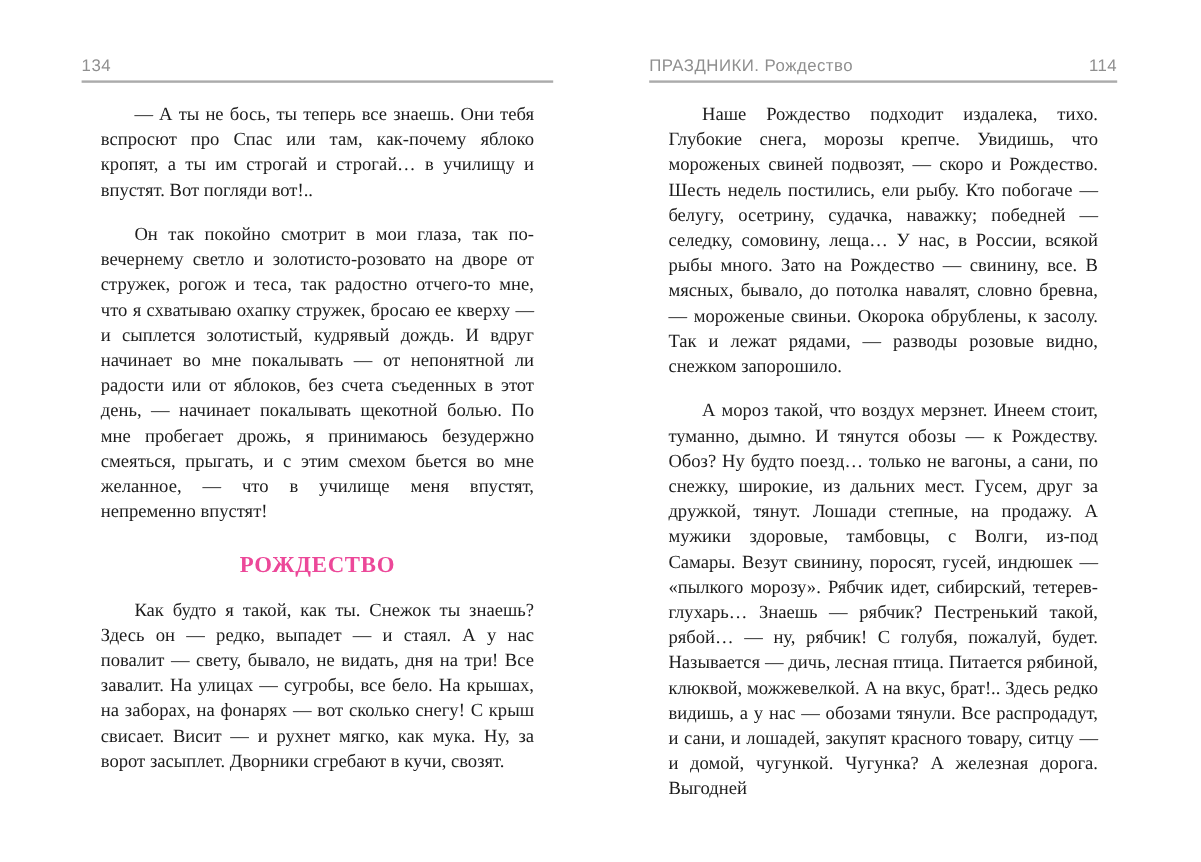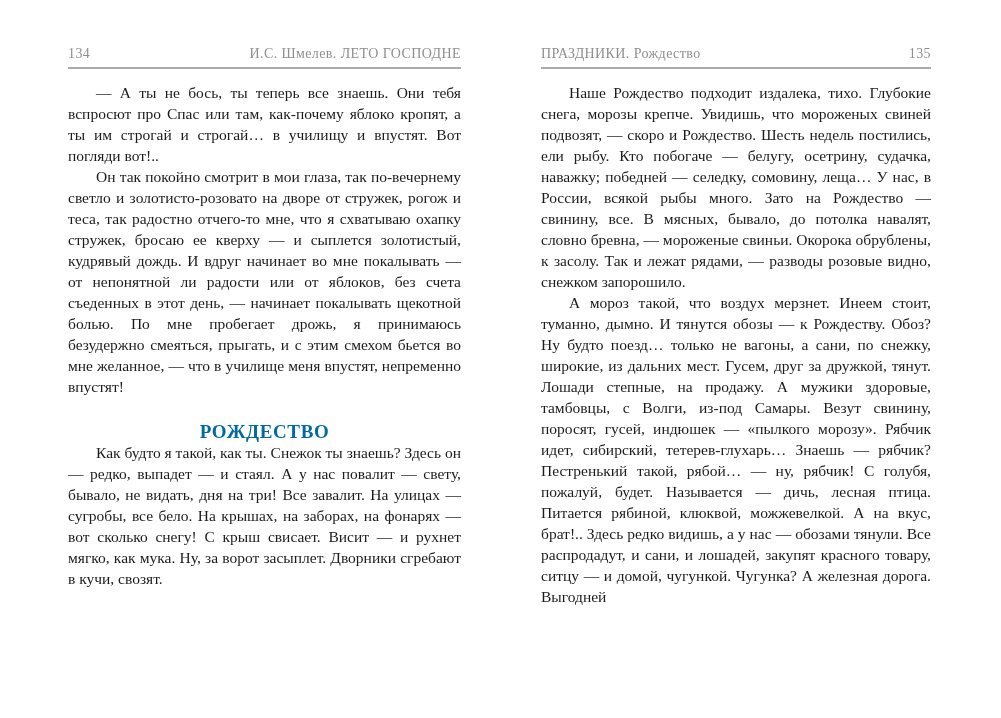--- a/index.html
+++ b/index.html
@@ -14,74 +14,73 @@
   }
 
   .page { position: absolute; top: 46px; }
   .page--left  { left: 68px;  width: 393px; }
   .page--right { left: 541px; width: 390px; }
 
   .running-head {
     display: flex;
     justify-content: space-between;
     align-items: baseline;
-    font-family: Liberation Serif, serif;
+    font-family: Liberation Sans, sans-serif;
     font-size: 14px;
     letter-spacing: 0.4px;
     color: #8f8f8f;
     border-bottom: 2px solid #ababab;
     padding-bottom: 5px;
   }
   .running-head .page-num { flex: 0 0 auto; }
   .running-head .run-title { flex: 0 0 auto; }
 
   .body-text {
     margin-top: 13px;
     font-family: "Liberation Serif", "DejaVu Serif", serif;
     font-size: 15.5px;
     line-height: 21px;
     color: #1c1c1c;
     text-align: justify;
   }
-  .body-text p { margin: 0; text-indent: 28px; }
+  .body-text p { margin: 16px; text-indent: 28px; }
   .body-text p.continuation { text-indent: 0; }
 
   .section-heading {
     font-family: "Liberation Serif", "DejaVu Serif", serif;
     font-size: 19px;
     font-weight: 700;
     text-align: center;
     letter-spacing: 0.6px;
-    color: #0369a1;
+    color: #ec4899;
     margin: 24px 0 0 0;
     text-indent: 0;
   }
 </style>
 </head>
 <body>
 
 <div class="spread">
 
   <div class="page page--left">
     <div class="running-head">
       <span class="page-num">134</span>
-      <span class="run-title">И.С. Шмелев. ЛЕТО ГОСПОДНЕ</span>
     </div>
     <div class="body-text">
       <p>— А ты не бось, ты теперь все знаешь. Они тебя вспросют про Спас или там, как-почему яблоко кропят, а ты им строгай и строгай… в училищу и впустят. Вот погляди вот!..</p>
       <p>Он так покойно смотрит в мои глаза, так по-вечернему светло и золотисто-розовато на дворе от стружек, рогож и теса, так радостно отчего-то мне, что я схватываю охапку стружек, бросаю ее кверху — и сыплется золотистый, кудрявый дождь. И вдруг начинает во мне покалывать — от непонятной ли радости или от яблоков, без счета съеденных в этот день, — начинает покалывать щекотной болью. По мне пробегает дрожь, я принимаюсь безудержно смеяться, прыгать, и с этим смехом бьется во мне желанное, — что в училище меня впустят, непременно впустят!</p>
       <h2 class="section-heading">РОЖДЕСТВО</h2>
       <p>Как будто я такой, как ты. Снежок ты знаешь? Здесь он — редко, выпадет — и стаял. А у нас повалит — свету, бывало, не видать, дня на три! Все завалит. На улицах — сугробы, все бело. На крышах, на заборах, на фонарях — вот сколько снегу! С крыш свисает. Висит — и рухнет мягко, как мука. Ну, за ворот засыплет. Дворники сгребают в кучи, свозят.</p>
     </div>
   </div>
 
   <div class="page page--right">
     <div class="running-head">
       <span class="run-title">ПРАЗДНИКИ. Рождество</span>
-      <span class="page-num">135</span>
+      <span class="page-num">114</span>
     </div>
     <div class="body-text">
       <p>Наше Рождество подходит издалека, тихо. Глубокие снега, морозы крепче. Увидишь, что мороженых свиней подвозят, — скоро и Рождество. Шесть недель постились, ели рыбу. Кто побогаче — белугу, осетрину, судачка, наважку; победней — селедку, сомовину, леща… У нас, в России, всякой рыбы много. Зато на Рождество — свинину, все. В мясных, бывало, до потолка навалят, словно бревна, — мороженые свиньи. Окорока обрублены, к засолу. Так и лежат рядами, — разводы розовые видно, снежком запорошило.</p>
       <p>А мороз такой, что воздух мерзнет. Инеем стоит, туманно, дымно. И тянутся обозы — к Рождеству. Обоз? Ну будто поезд… только не вагоны, а сани, по снежку, широкие, из дальних мест. Гусем, друг за дружкой, тянут. Лошади степные, на продажу. А мужики здоровые, тамбовцы, с Волги, из-под Самары. Везут свинину, поросят, гусей, индюшек — «пылкого морозу». Рябчик идет, сибирский, тетерев-глухарь… Знаешь — рябчик? Пестренький такой, рябой… — ну, рябчик! С голубя, пожалуй, будет. Называется — дичь, лесная птица. Питается рябиной, клюквой, можжевелкой. А на вкус, брат!.. Здесь редко видишь, а у нас — обозами тянули. Все распродадут, и сани, и лошадей, закупят красного товару, ситцу — и домой, чугункой. Чугунка? А железная дорога. Выгодней</p>
     </div>
   </div>
 
 </div>
 
 </body></html>

